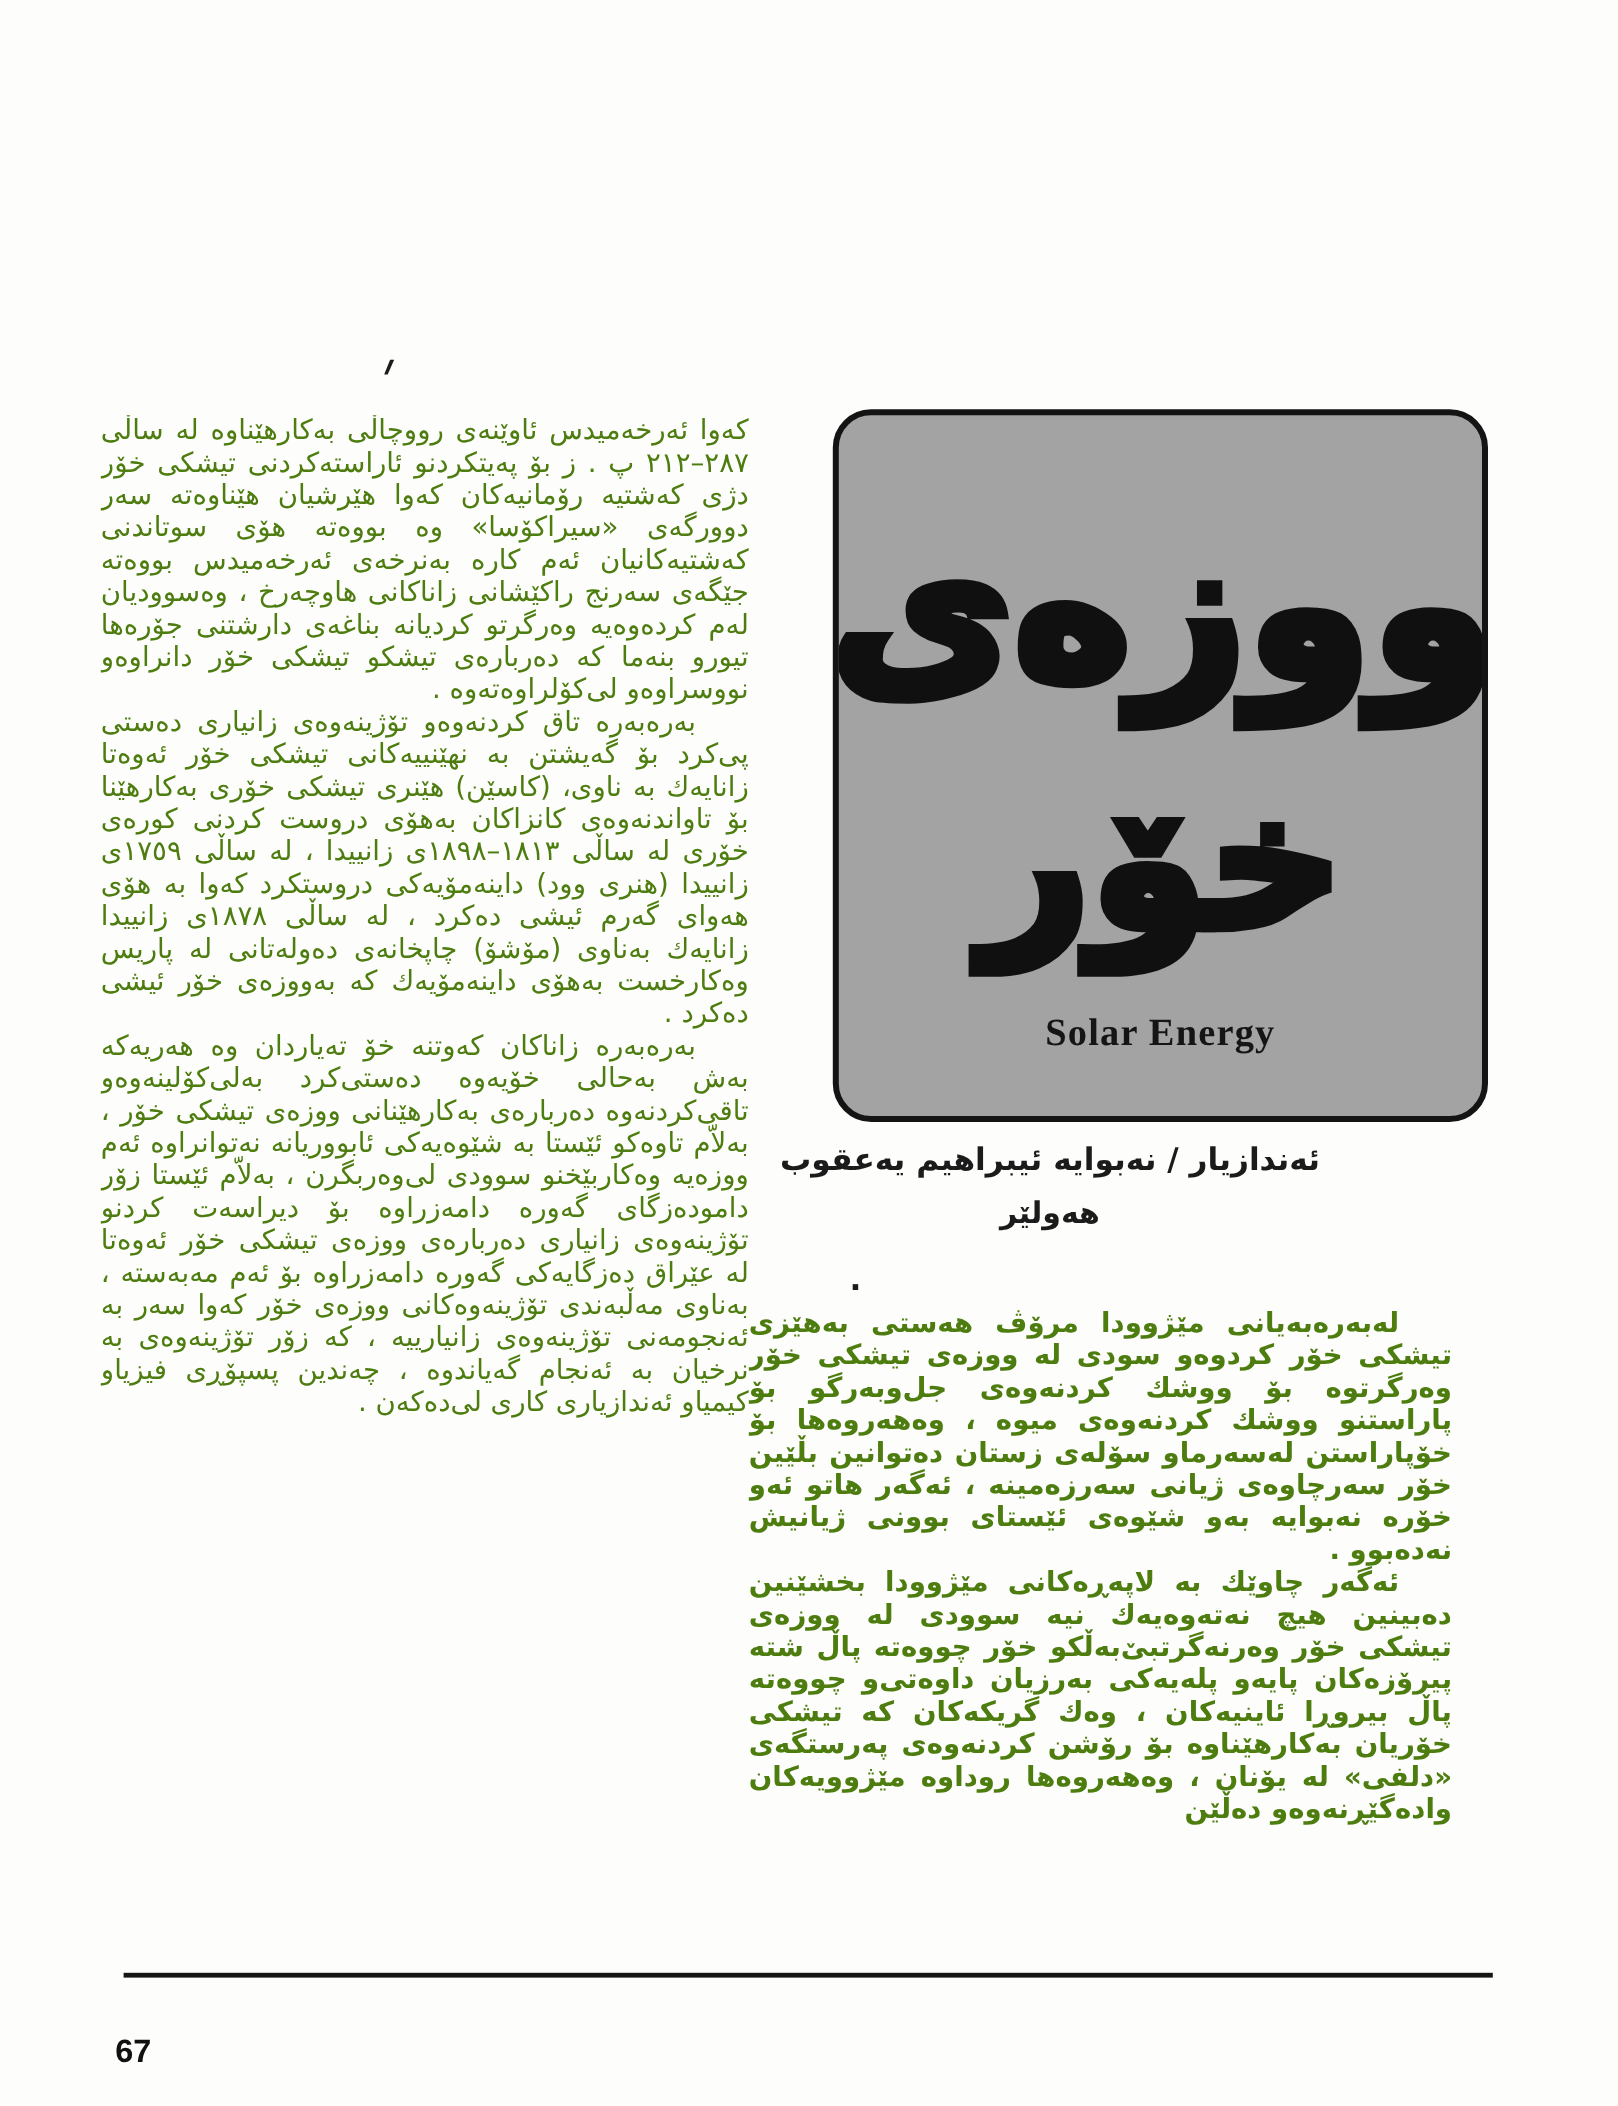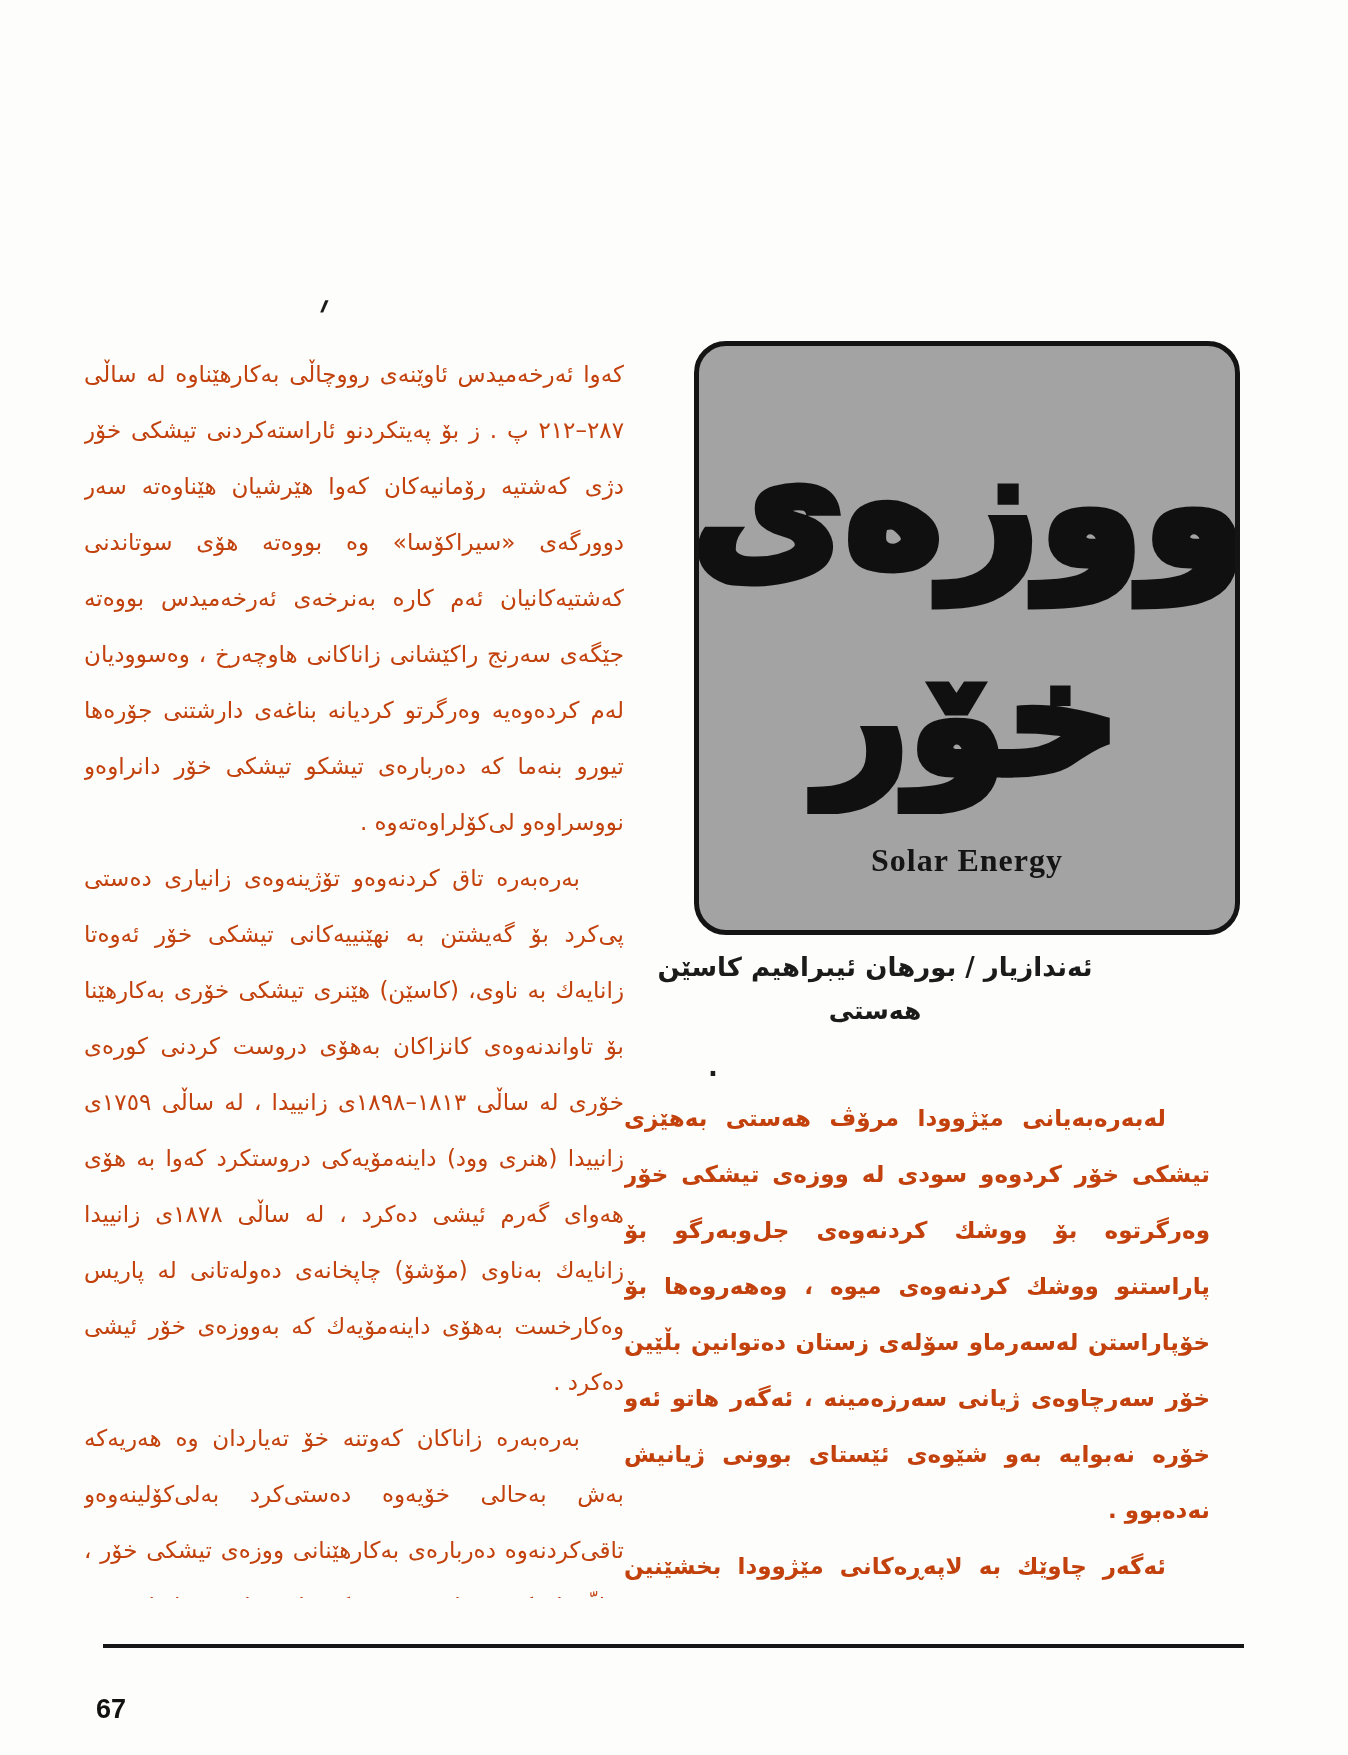--- a/index.html
+++ b/index.html
@@ -32,21 +32,21 @@
   
   .byline{
     position:absolute;left:645px;top:952px;width:460px;
     text-align:center;direction:rtl;
   }
   .byline .author{font-weight:bold;font-size:26px;}
   .byline .location{font-weight:bold;font-size:25px;margin-top:14px;}
   
   .col{
     position:absolute;direction:rtl;text-align:justify;
-    font-size:23px;line-height:56px;color:#c2410c;
+    font-size:23px;line-height:27px;color:#4d7c0f;
   }
   .col p{margin:0;padding:0;}
   .col p.indent{text-indent:44px;}
   .col-left{left:84px;top:346px;width:540px;height:1252px;overflow:hidden;}
   .col-right{left:624px;top:1090px;width:586px;height:512px;overflow:hidden;font-weight:bold;}
   
   .bottom-rule{
     position:absolute;left:103px;top:1644px;width:1141px;height:4px;
     background:#161616;
   }
@@ -69,22 +69,22 @@
 
   <div class="title-box">
     <svg class="logo-svg" viewBox="0 0 540 440" aria-hidden="true">
       <text x="272" y="190" text-anchor="middle" font-size="168" stroke-width="9">ووزەی</text>
       <text x="272" y="400" text-anchor="middle" font-size="158" stroke-width="9">خۆر</text>
     </svg>
     <div class="subtitle-en">Solar Energy</div>
   </div>
 
   <div class="byline">
-    <div class="author">ئەندازيار / بورهان ئيبراهيم كاسێن</div>
-    <div class="location">هەستى</div>
+    <div class="author">ئەندازيار / نەبوايە ئيبراهيم يەعقوب</div>
+    <div class="location">هەولێر</div>
   </div>
 
   <span class="stray stray-dot">.</span>
 
   <div class="col col-left">
     <p>كەوا ئەرخەميدس ئاوێنەى رووچاڵى بەكارهێناوە لە ساڵى ٢٨٧–٢١٢ پ . ز بۆ پەيتكردنو ئاراستەكردنى تيشكى خۆر دژى كەشتيە رۆمانيەكان كەوا هێرشيان هێناوەتە سەر دوورگەى «سيراكۆسا» وە بووەتە هۆى سوتاندنى كەشتيەكانيان ئەم كارە بەنرخەى ئەرخەميدس بووەتە جێگەى سەرنج راكێشانى زاناكانى هاوچەرخ ، وەسووديان لەم كردەوەيە وەرگرتو كرديانە بناغەى دارشتنى جۆرەها تيورو بنەما كە دەربارەى تيشكو تيشكى خۆر دانراوەو نووسراوەو لى‌كۆلراوەتەوە .</p>
     <p class="indent">بەرەبەرە تاق كردنەوەو تۆژينەوەى زانيارى دەستى پى‌كرد بۆ گەيشتن بە نهێنييەكانى تيشكى خۆر ئەوەتا زانايەك بە ناوى، (كاسێن) هێنرى تيشكى خۆرى بەكارهێنا بۆ تاواندنەوەى كانزاكان بەهۆى دروست كردنى كورەى خۆرى لە ساڵى ١٨١٣–١٨٩٨ى زانييدا ، لە ساڵى ١٧٥٩ى زانييدا (هنرى وود) داينەمۆيەكى دروستكرد كەوا بە هۆى هەواى گەرم ئيشى دەكرد ، لە ساڵى ١٨٧٨ى زانييدا زانايەك بەناوى (مۆشۆ) چاپخانەى دەولەتانى لە پاريس وەكارخست بەهۆى داينەمۆيەك كە بەووزەى خۆر ئيشى دەكرد .</p>
     <p class="indent">بەرەبەرە زاناكان كەوتنە خۆ تەياردان وە هەريەكە بەش بەحالى خۆيەوە دەستى‌كرد بەلى‌كۆلينەوەو تاقى‌كردنەوە دەربارەى بەكارهێنانى ووزەى تيشكى خۆر ، بەلاّم تاوەكو ئێستا بە شێوەيەكى ئابووريانە نەتوانراوە ئەم ووزەيە وەكاربێخنو سوودى لى‌وەربگرن ، بەلاّم ئێستا زۆر دامودەزگاى گەورە دامەزراوە بۆ ديراسەت كردنو تۆژينەوەى زانيارى دەربارەى ووزەى تيشكى خۆر ئەوەتا لە عێراق دەزگايەكى گەورە دامەزراوە بۆ ئەم مەبەستە ، بەناوى مەڵبەندى تۆژينەوەكانى ووزەى خۆر كەوا سەر بە ئەنجومەنى تۆژينەوەى زانيارييە ، كە زۆر تۆژينەوەى بە نرخيان بە ئەنجام گەياندوە ، چەندين پسپۆڕى فيزياو كيمياو ئەندازيارى كارى لى‌دەكەن .</p>
 
   </div>

